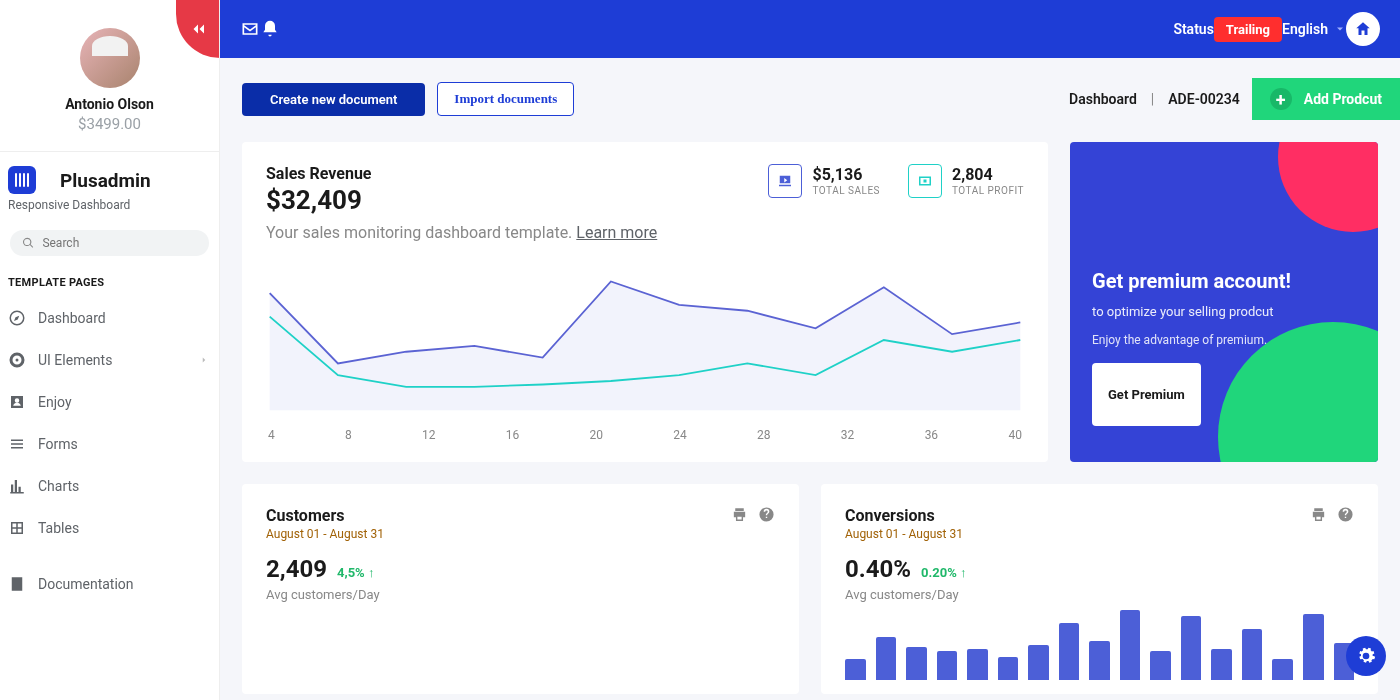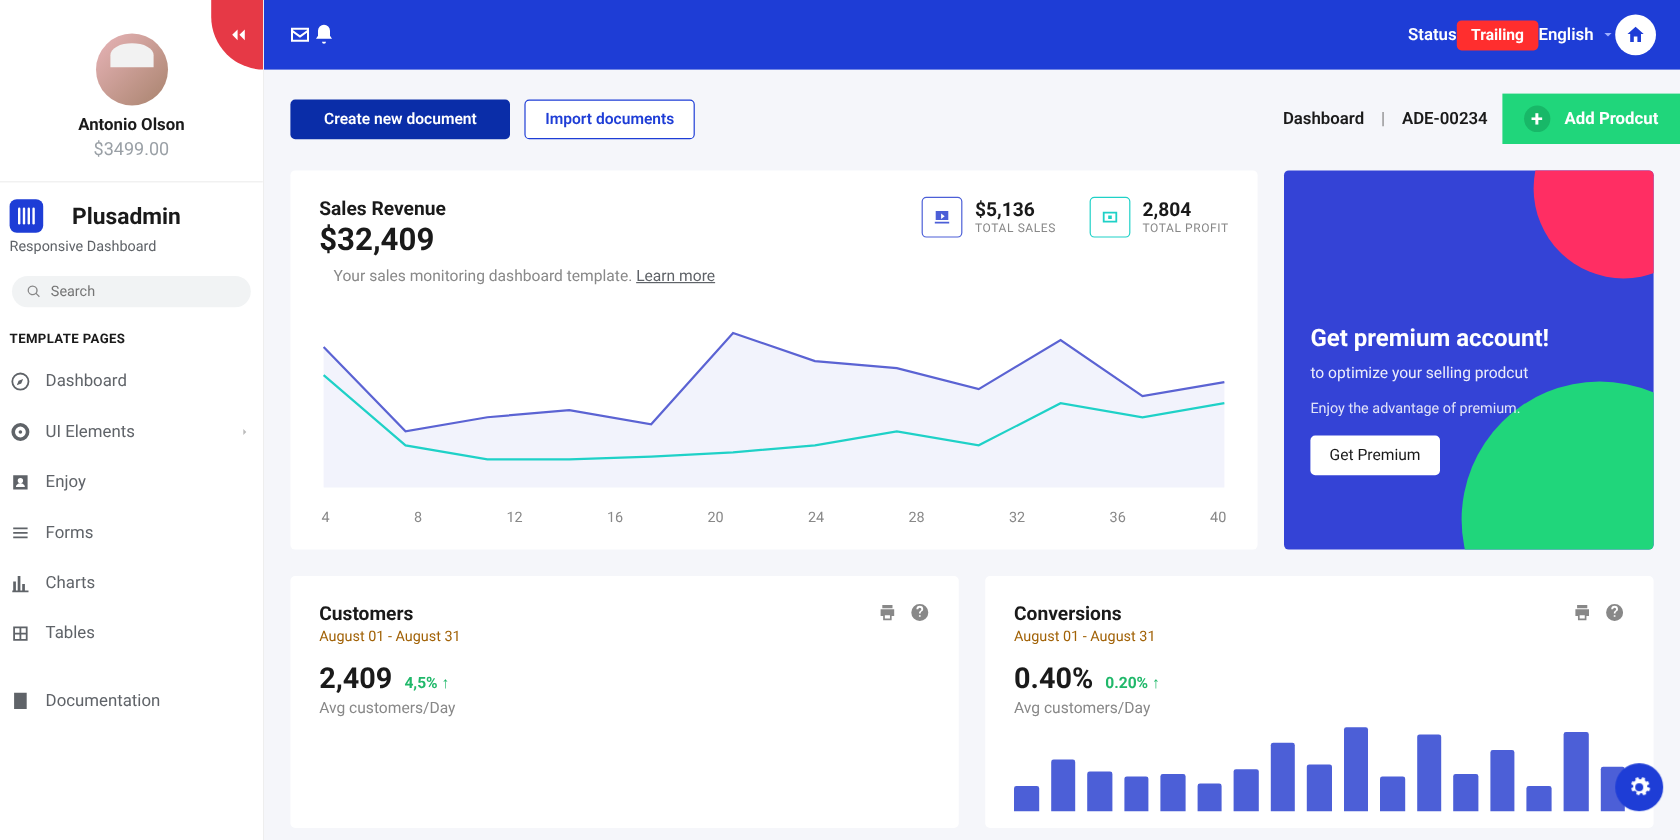--- a/index.html
+++ b/index.html
@@ -31,52 +31,52 @@
 .tb-icon { width: 20px; height: 20px; fill: #fff; cursor: pointer; }
 .tb-spacer { flex: 1; }
 .tb-link { font-size: 14px; font-weight: 600; cursor: pointer; }
 .tb-badge { background: #ff2e2e; padding: 5px 12px; border-radius: 4px; font-size: 13px; font-weight: 700; }
 .tb-lang { display: flex; align-items: center; gap: 6px; font-size: 14px; font-weight: 600; cursor: pointer; }
 .tb-home { width: 34px; height: 34px; border-radius: 50%; background: #fff; display: flex; align-items: center; justify-content: center; }
 .tb-home svg { width: 18px; height: 18px; fill: #1e3dd6; }
 .content { flex: 1; padding: 20px 22px; overflow: hidden; }
 .row1 { display: flex; align-items: center; gap: 12px; margin-bottom: 22px; }
 .btn-primary { background: #0a2da8; color: #fff; border: none; padding: 9px 28px; border-radius: 4px; font-size: 13px; font-weight: 600; cursor: pointer; }
-.btn-outline { background: #fff; color: #1e3dd6; border: 1px solid #1e3dd6; padding: 8px 16px; border-radius: 4px; font-size: 13px; font-weight: 600; cursor: pointer; }
+.btn-outline { background: #fff; color: #1e3dd6; border: 1px solid #1e3dd6; padding: 8px 16px; border-radius: 4px; font-size: 13px; font-weight: 600; cursor: pointer; font-family: Liberation Serif, serif; }
 .row1-spacer { flex: 1; }
 .crumbs { font-size: 14px; color: #1a1a1a; font-weight: 600; display: flex; gap: 14px; align-items: center; }
 .crumbs .sep { color: #888; font-weight: 400; }
 .add-prod { background: #20d67b; color: #fff; border: none; padding: 10px 18px; border-radius: 0; font-size: 14px; font-weight: 700; cursor: pointer; display: flex; align-items: center; gap: 12px; margin-right: -22px; }
 .add-prod .plus { width: 22px; height: 22px; border-radius: 50%; background: #18b868; display: flex; align-items: center; justify-content: center; font-size: 18px; font-weight: 700; }
 .row2 { display: flex; gap: 22px; margin-bottom: 22px; }
 .card { background: #fff; border-radius: 4px; padding: 22px 24px; }
 .rev-card { flex: 1; }
 .rev-head { display: flex; align-items: flex-start; gap: 28px; }
 .rev-title { font-size: 16px; font-weight: 700; color: #1a1a1a; }
 .rev-value { font-size: 26px; font-weight: 700; color: #1a1a1a; margin-top: 2px; }
-.rev-sub { font-size: 13px; color: #888; margin-top: 8px; margin-left: 12px; }
+.rev-sub { font-size: 16px; color: #888; margin-top: 8px; }
 .rev-sub a { color: #5f6368; text-decoration: underline; cursor: pointer; }
 .rev-spacer { flex: 1; }
 .stat-box { display: flex; align-items: center; gap: 10px; }
 .stat-icon { width: 34px; height: 34px; border: 1px solid; border-radius: 4px; display: flex; align-items: center; justify-content: center; }
 .stat-icon.blue { border-color: #4c5fd7; }
 .stat-icon.teal { border-color: #1fd1c7; }
 .stat-icon svg { width: 18px; height: 18px; }
 .stat-val { font-size: 16px; font-weight: 700; color: #1a1a1a; line-height: 1; }
 .stat-lbl { font-size: 10px; color: #888; letter-spacing: .5px; margin-top: 2px; }
 .chart-area { margin-top: 18px; height: 180px; position: relative; }
 .chart-svg { width: 100%; height: 160px; }
 .x-labels { display: flex; justify-content: space-between; font-size: 12px; color: #888; padding: 0 2px; margin-top: 4px; }
 .promo-card { width: 308px; background: #3443d6; border-radius: 4px; padding: 26px 22px; color: #fff; position: relative; overflow: hidden; }
 .promo-card .circle1 { position: absolute; top: -60px; right: -50px; width: 150px; height: 150px; border-radius: 50%; background: #ff2e63; }
 .promo-card .circle2 { position: absolute; bottom: -90px; right: -70px; width: 230px; height: 230px; border-radius: 50%; background: #20d67b; }
 .promo-card h3 { font-size: 20px; font-weight: 700; position: relative; z-index: 2; line-height: 1.3; margin-top: 100px; }
 .promo-card .p1 { font-size: 13px; margin-top: 10px; position: relative; z-index: 2; opacity: .9; }
 .promo-card .p2 { font-size: 12px; margin-top: 14px; position: relative; z-index: 2; opacity: .85; }
-.promo-card button { margin-top: 16px; background: #fff; color: #1a1a1a; border: none; padding: 9px 16px; border-radius: 4px; font-size: 13px; font-weight: 400; cursor: pointer; position: relative; z-index: 2; }
+.promo-card button { margin-top: 16px; background: #fff; color: #1a1a1a; border: none; padding: 24px 16px; border-radius: 4px; font-size: 13px; font-weight: 700; cursor: pointer; position: relative; z-index: 2; }
 .row3 { display: flex; gap: 22px; }
 .mini-card { flex: 1; background: #fff; border-radius: 4px; padding: 22px 24px 14px; }
 .mc-head { display: flex; align-items: flex-start; }
 .mc-title { font-size: 16px; font-weight: 700; color: #1a1a1a; }
 .mc-range { font-size: 12px; color: #a16207; margin-top: 2px; text-align: center; }
 .mc-icons { margin-left: auto; display: flex; gap: 10px; }
 .mc-icons svg { width: 17px; height: 17px; fill: #888; cursor: pointer; }
 .mc-val-row { display: flex; align-items: baseline; gap: 10px; margin-top: 14px; }
 .mc-val { font-size: 24px; font-weight: 700; color: #1a1a1a; }
 .mc-delta { font-size: 13px; font-weight: 700; color: #20b86a; }

